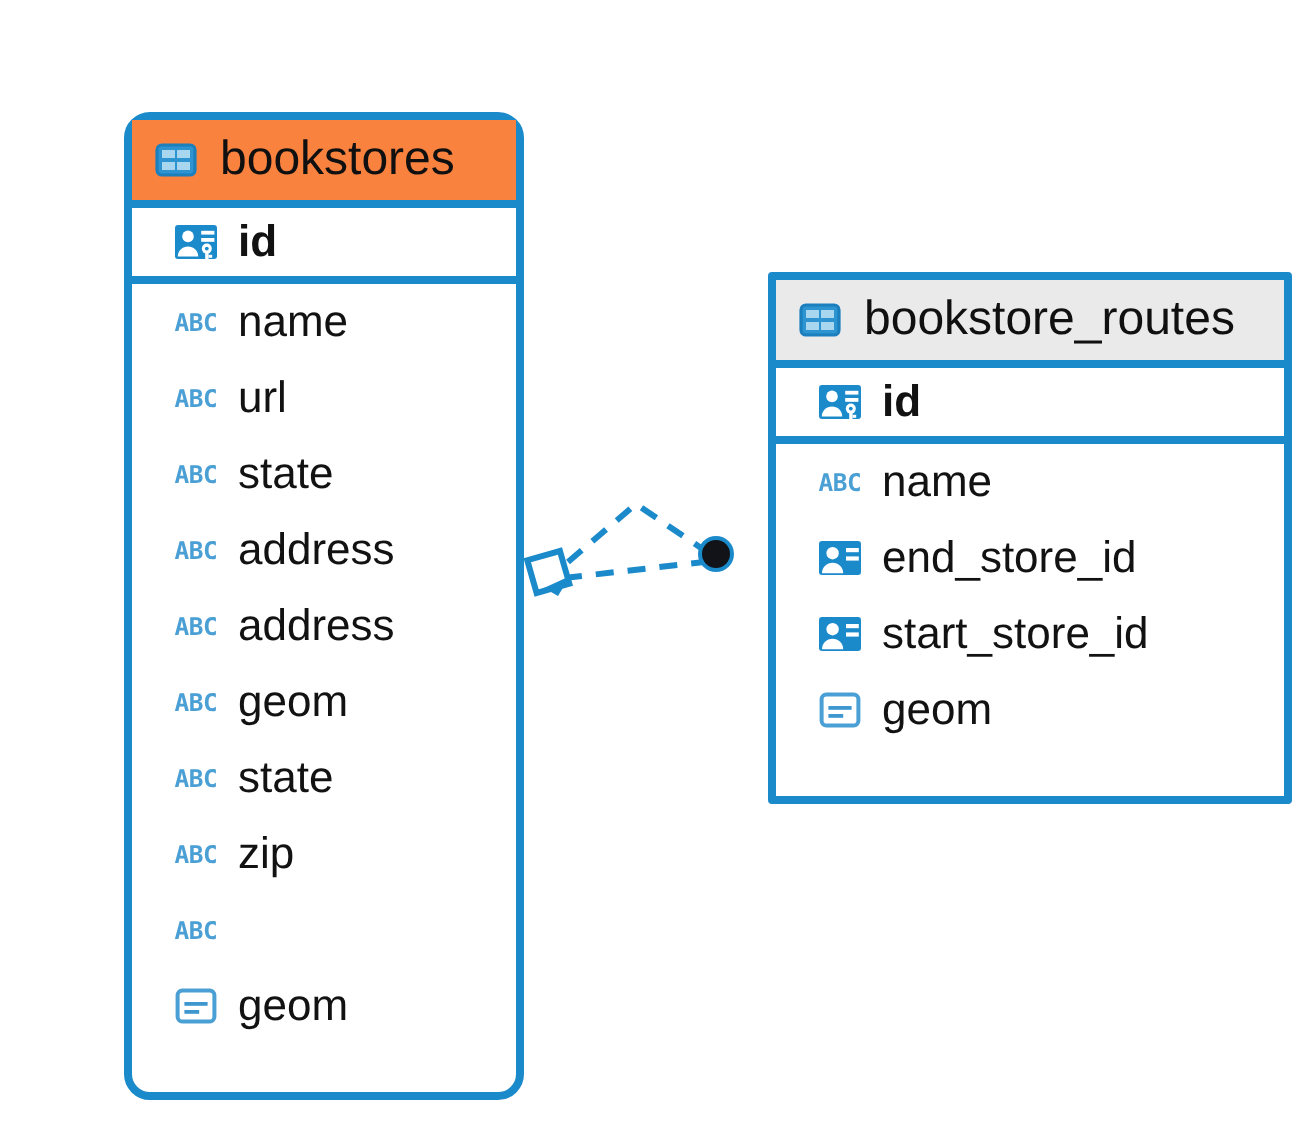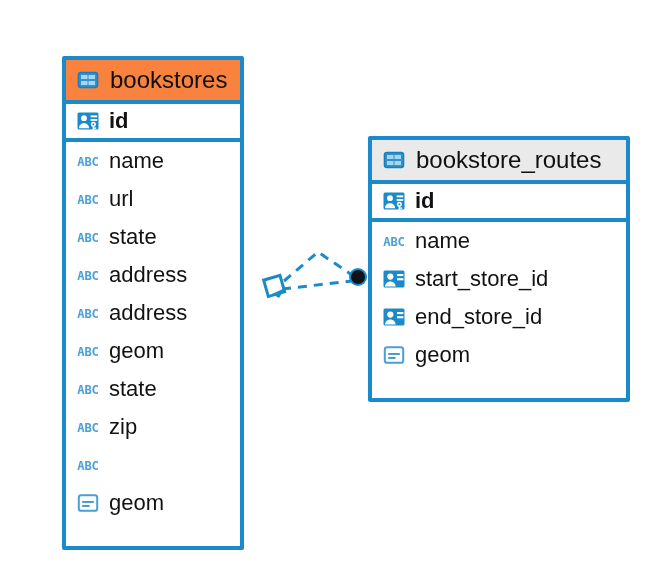--- a/index.html
+++ b/index.html
@@ -50,21 +50,21 @@
     white-space: nowrap;
     line-height: 1;
   }
 
   
   .field-row {
     display: flex;
     align-items: center;
     box-sizing: border-box;
     height: 38px;
-    padding: 0 10px;
+    padding: 0 20px;
     gap: 9px;
     background: #ffffff;
   }
   .field-row.pk {
     border-bottom: 4px solid #1b8acb;
   }
   .field-name {
     font-size: 22px;
     color: #121212;
     white-space: nowrap;
@@ -85,21 +85,21 @@
     left: 0;
     top: 0;
     pointer-events: none;
     overflow: visible;
   }
 </style>
 </head>
 <body>
 
 <div id="canvas">
-    <div class="entity" style="left: 62px; top: 56px; width: 182px; height: 494px;">
+    <div class="entity" style="left: 62px; top: 56px; width: 200px; height: 494px; border-radius: 13px;">
       <div class="entity-header selected">
         <span class="icon">
           <svg width="24" height="24" viewBox="0 0 24 24">
             <rect x="2.5" y="4.5" width="19" height="15" rx="2.5" ry="2.5" fill="#2e93d1" stroke="#1b7fbd" stroke-width="1.6"></rect>
             <rect x="5" y="7" width="6.5" height="4" fill="#a9d6ef"></rect>
             <rect x="12.5" y="7" width="6.5" height="4" fill="#a9d6ef"></rect>
             <rect x="5" y="13" width="6.5" height="4" fill="#a9d6ef"></rect>
             <rect x="12.5" y="13" width="6.5" height="4" fill="#a9d6ef"></rect>
           </svg>
         </span>
@@ -196,21 +196,21 @@
         <span class="icon">
           <svg width="24" height="24" viewBox="0 0 24 24">
             <rect x="2.8" y="4.2" width="18.4" height="15.6" rx="2.4" ry="2.4" fill="#ffffff" stroke="#4a9fd4" stroke-width="2"></rect>
             <rect x="6.2" y="10" width="11.6" height="1.9" fill="#3f97cf"></rect>
             <rect x="6.2" y="14" width="7.4" height="1.9" fill="#3f97cf"></rect>
           </svg>
         </span>
         <span class="field-name">geom</span>
       </div>
     </div>
-    <div class="entity" style="left: 368px; top: 136px; width: 262px; height: 266px;">
+    <div class="entity" style="left: 384px; top: 136px; width: 262px; height: 266px;">
       <div class="entity-header normal">
         <span class="icon">
           <svg width="24" height="24" viewBox="0 0 24 24">
             <rect x="2.5" y="4.5" width="19" height="15" rx="2.5" ry="2.5" fill="#2e93d1" stroke="#1b7fbd" stroke-width="1.6"></rect>
             <rect x="5" y="7" width="6.5" height="4" fill="#a9d6ef"></rect>
             <rect x="12.5" y="7" width="6.5" height="4" fill="#a9d6ef"></rect>
             <rect x="5" y="13" width="6.5" height="4" fill="#a9d6ef"></rect>
             <rect x="12.5" y="13" width="6.5" height="4" fill="#a9d6ef"></rect>
           </svg>
         </span>
@@ -243,33 +243,33 @@
       <div class="field-row">
         <span class="icon">
           <svg width="24" height="24" viewBox="0 0 24 24">
             <rect x="1.5" y="3.5" width="21" height="17" rx="1.5" ry="1.5" fill="#1b8acb"></rect>
             <circle cx="8.3" cy="9.6" r="3.1" fill="#ffffff"></circle>
             <path d="M3.0 19.6c0-3.1 2.4-5.2 5.3-5.2s5.3 2.1 5.3 5.2z" fill="#ffffff"></path>
             <rect x="15" y="7" width="6.4" height="2.1" fill="#ffffff"></rect>
             <rect x="15" y="11.2" width="6.4" height="2.1" fill="#ffffff"></rect>
           </svg>
         </span>
-        <span class="field-name">start_store_id</span>
+        <span class="field-name">end_store_id</span>
       </div>
       <div class="field-row">
         <span class="icon">
           <svg width="24" height="24" viewBox="0 0 24 24">
             <rect x="1.5" y="3.5" width="21" height="17" rx="1.5" ry="1.5" fill="#1b8acb"></rect>
             <circle cx="8.3" cy="9.6" r="3.1" fill="#ffffff"></circle>
             <path d="M3.0 19.6c0-3.1 2.4-5.2 5.3-5.2s5.3 2.1 5.3 5.2z" fill="#ffffff"></path>
             <rect x="15" y="7" width="6.4" height="2.1" fill="#ffffff"></rect>
             <rect x="15" y="11.2" width="6.4" height="2.1" fill="#ffffff"></rect>
           </svg>
         </span>
-        <span class="field-name">end_store_id</span>
+        <span class="field-name">start_store_id</span>
       </div>
       <div class="field-row">
         <span class="icon">
           <svg width="24" height="24" viewBox="0 0 24 24">
             <rect x="2.8" y="4.2" width="18.4" height="15.6" rx="2.4" ry="2.4" fill="#ffffff" stroke="#4a9fd4" stroke-width="2"></rect>
             <rect x="6.2" y="10" width="11.6" height="1.9" fill="#3f97cf"></rect>
             <rect x="6.2" y="14" width="7.4" height="1.9" fill="#3f97cf"></rect>
           </svg>
         </span>
         <span class="field-name">geom</span>

